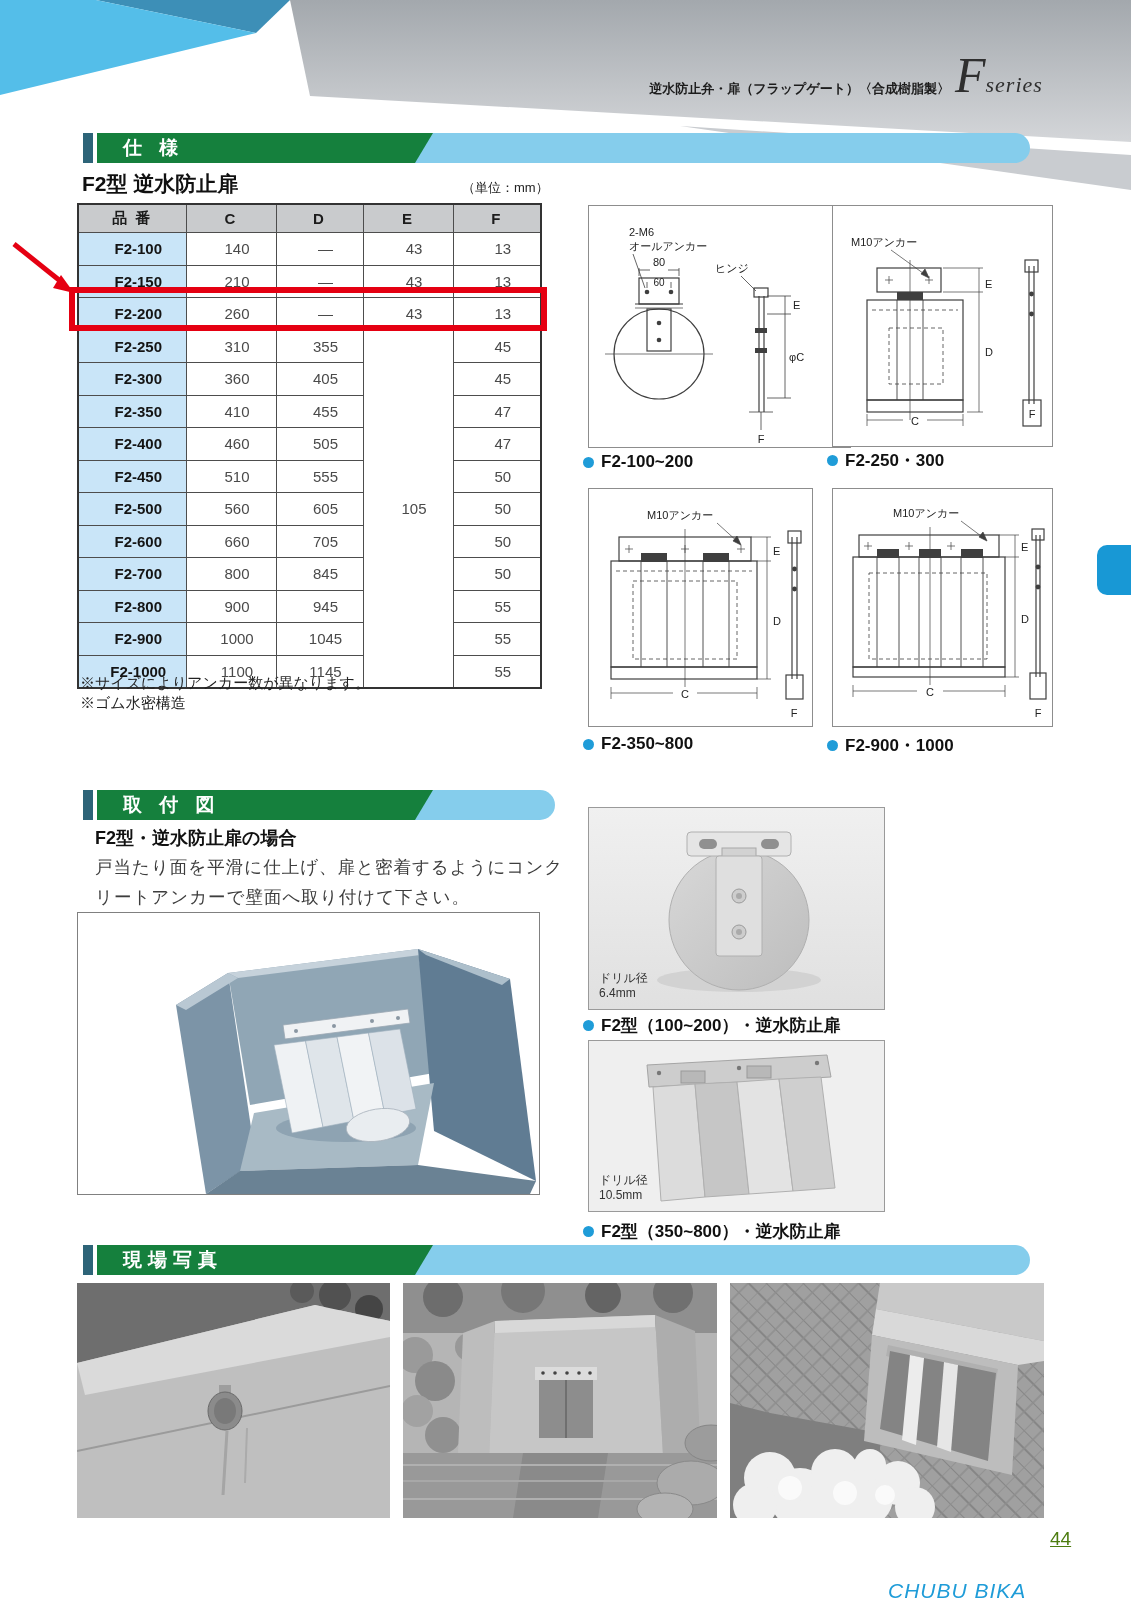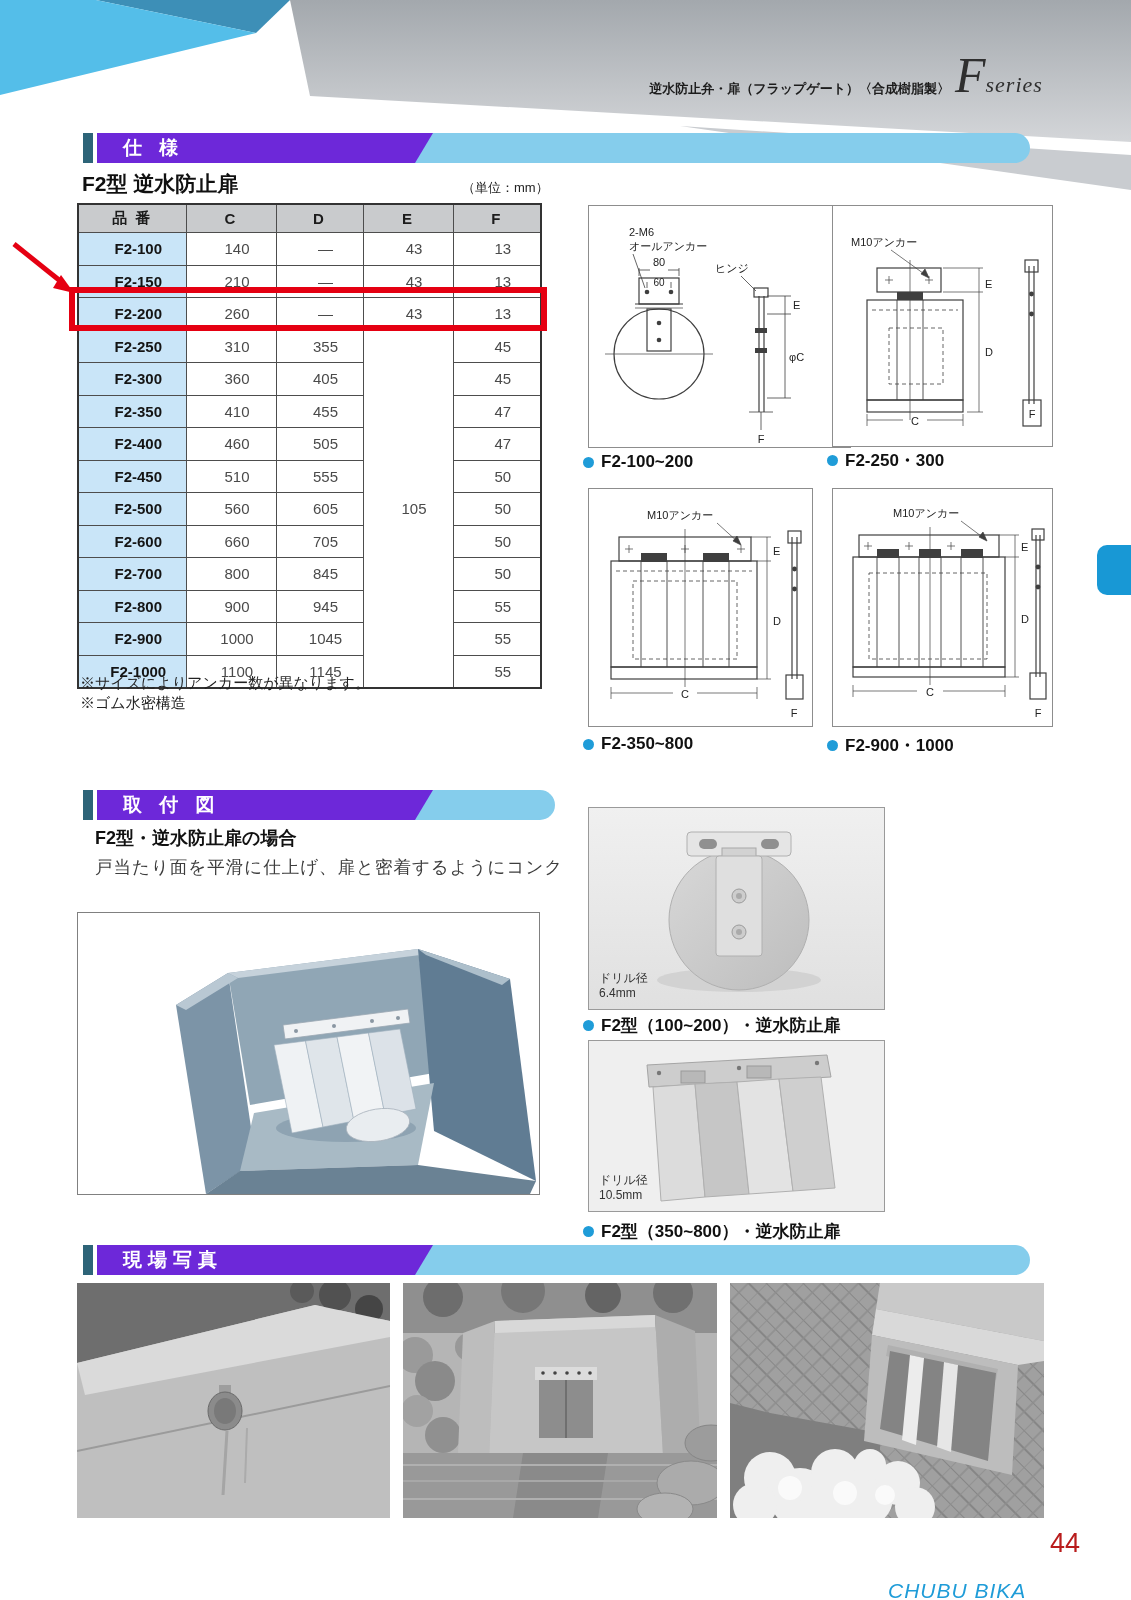--- a/index.html
+++ b/index.html
@@ -11,21 +11,21 @@
   
   .hdr-cat{left:520px;top:80px;width:430px;text-align:right;font-size:13px;color:#1c1c1c;font-weight:bold;}
   .hdr-series{left:955px;top:46px;color:#2f2f2f;font-family:"Liberation Serif",serif;font-style:italic;}
   .hdr-series .big{font-size:50px;}
   .hdr-series .small{font-size:22px;letter-spacing:1px;}
 
   
   .banner{position:absolute;height:30px;}
   .banner .teal{position:absolute;left:0;top:0;width:10px;height:30px;background:#2d6478;}
   .banner .bluebar{position:absolute;left:300px;right:0;top:0;bottom:0;border-radius:15px;background:#85cdec;}
-  .banner .black{position:absolute;left:14px;top:0;width:336px;height:30px;background:#6d28d9;
+  .banner .black{position:absolute;left:14px;top:0;width:336px;height:30px;background:#15803d;
      clip-path:polygon(0 0,100% 0,calc(100% - 18px) 100%,0 100%);
      color:#fff;display:flex;align-items:center;font-weight:bold;font-size:19px;
      padding-left:26px;box-sizing:border-box;letter-spacing:6px;}
 
   .title{left:82px;top:170px;font-size:21px;font-weight:bold;color:#101010;}
   .unit{left:462px;top:179px;font-size:13px;color:#222;}
 
   
   .spec-table{left:77px;top:203px;}
   table{border-collapse:collapse;table-layout:fixed;width:463px;font-size:15px;border:2px solid #333;}
@@ -46,21 +46,21 @@
   .side-tab{left:1097px;top:545px;width:34px;height:50px;background:#1898d5;border-radius:10px 0 0 10px;}
 
   .subtitle{left:95px;top:826px;font-size:18px;font-weight:bold;color:#111;}
   .bodytext{left:95px;font-size:17.5px;color:#3d3d3d;letter-spacing:1px;}
 
   .pbox{border:1px solid #9a9a9a;background:#eee;box-sizing:border-box;}
   .drill{position:absolute;left:10px;bottom:8px;font-size:12px;color:#333;line-height:1.25;}
 
   .footer-logo{left:888px;top:1540px;color:#1f9cd8;font-weight:normal;font-style:italic;
                font-size:21px;letter-spacing:1px;margin-top:39px;}
-  .page-num{left:1050px;top:1528px;font-size:27px;color:#b91c1c;}
+  .page-num{left:1050px;top:1528px;font-size:19px;color:#4d7c0f;text-decoration:underline;}
 </style>
 </head>
 <body>
 
 <div id="page">
 
   <svg class="abs" style="left:0;top:0" width="1131" height="200">
     <defs>
       <linearGradient id="gGray" x1="0" y1="0" x2="0" y2="1">
         <stop offset="0" stop-color="#a3a8ad"></stop>
@@ -437,20 +437,21 @@
 
   <div class="abs side-tab"></div>
 
   <div class="banner" style="left:83px;top:790px;width:472px;">
     <div class="bluebar"></div>
     <div class="teal"></div>
     <div class="black">取 付 図</div>
   </div>
   <div class="abs subtitle">F2型・逆水防止扉の場合</div>
   <div class="abs bodytext" style="top:855px;">戸当たり面を平滑に仕上げ、扉と密着するようにコンク</div>
+  <div class="abs bodytext" style="top:885px;">リートアンカーで壁面へ取り付けて下さい。</div>
 
   <div class="abs" style="left:77px;top:912px;width:463px;height:283px;border:1px solid #808080;box-sizing:border-box;background:#fff;">
     <svg width="461" height="281" viewBox="0 0 461 281">
       <polygon points="150,60 340,36 356,160 172,192" fill="#90a6b5"></polygon>
       <polygon points="150,60 340,36 350,41 160,65" fill="#c6d2db"></polygon>
       <polygon points="98,92 150,60 178,248 128,281 " fill="#7c94a7"></polygon>
       <polygon points="98,92 150,60 160,65 108,97" fill="#b9c8d3"></polygon>
       <polygon points="340,36 432,66 458,268 356,218" fill="#607c93"></polygon>
       <polygon points="340,36 432,66 424,72 348,42" fill="#adbfcb"></polygon>
       <polygon points="176,200 356,170 340,252 162,258" fill="#a8bac5"></polygon>

